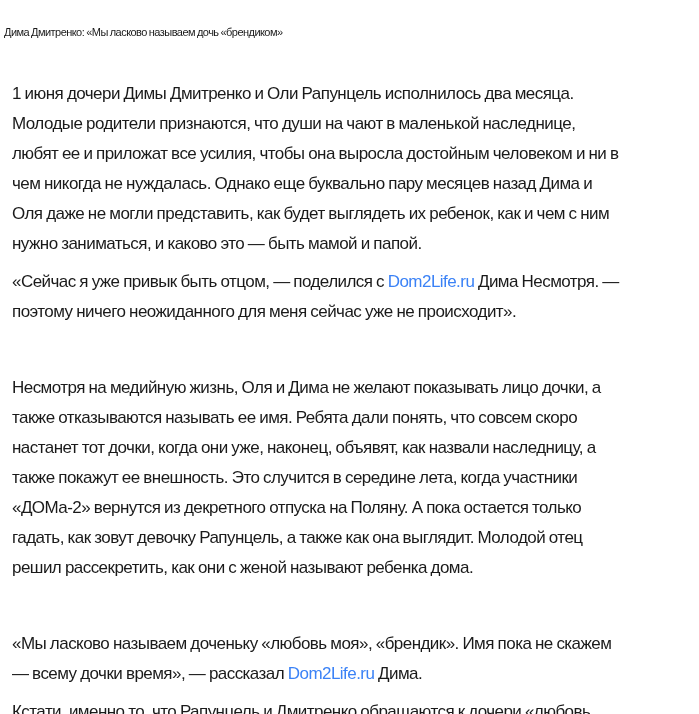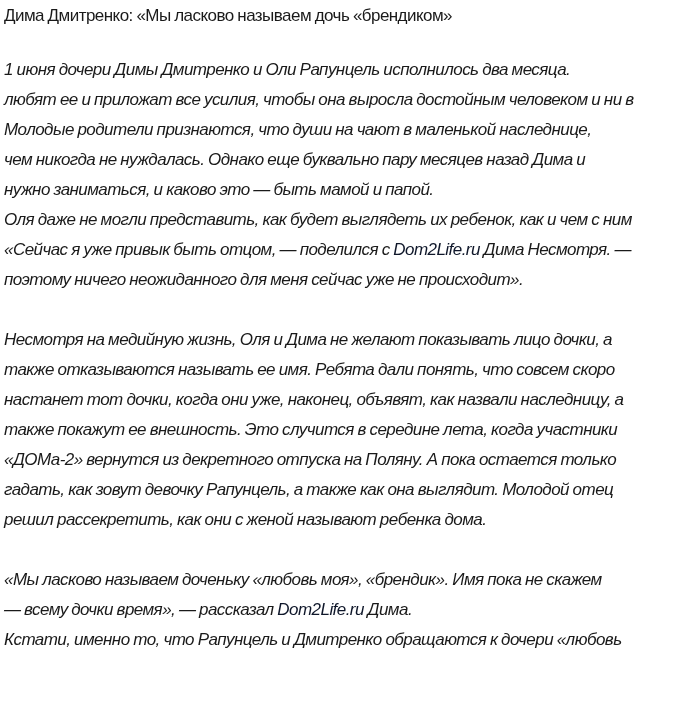--- a/index.html
+++ b/index.html
@@ -17,47 +17,47 @@
   .article {
     position: relative;
     padding: 0 0 0 4px;
     font-size: 17px;
     line-height: 30px;
     letter-spacing: -0.55px;
     word-spacing: -0.5px;
   }
   .title {
     margin: 0;
-    padding-top: 2px;
+    padding-top: 18px;
     font-weight: normal;
-    font-size: 17px;
+    font-size: 11px;
     line-height: 28px;
   }
   .spacer-title { height: 25px; }
-  .para { margin: 0; font-style: italic; }
+  .para { margin: 8px; }
   .blank { height: 30px; }
   .link {
-    color: #0f172a;
+    color: #3b82f6;
     text-decoration: none;
   }
 </style>
 </head>
 <body>
 
 <div class="article">
   <h1 class="title">Дима Дмитренко: «Мы ласково называем дочь «брендиком»</h1>
   <div class="spacer-title"></div>
 
   <div class="para">
     <div>1 июня дочери Димы Дмитренко и Оли Рапунцель исполнилось два месяца.</div>
+    <div>Молодые родители признаются, что души на чают в маленькой наследнице,</div>
     <div>любят ее и приложат все усилия, чтобы она выросла достойным человеком и ни в</div>
-    <div>Молодые родители признаются, что души на чают в маленькой наследнице,</div>
     <div>чем никогда не нуждалась. Однако еще буквально пару месяцев назад Дима и</div>
+    <div>Оля даже не могли представить, как будет выглядеть их ребенок, как и чем с ним</div>
     <div>нужно заниматься, и каково это — быть мамой и папой.</div>
-    <div>Оля даже не могли представить, как будет выглядеть их ребенок, как и чем с ним</div>
   </div>
 
   <div class="para">
     <div><span>«Сейчас я уже привык быть отцом, — поделился с </span><a class="link" href="#">Dom2Life.ru</a><span> Дима Несмотря. —</span></div>
     <div>поэтому ничего неожиданного для меня сейчас уже не происходит».</div>
   </div>
 
   <div class="blank"></div>
 
   <div class="para">

